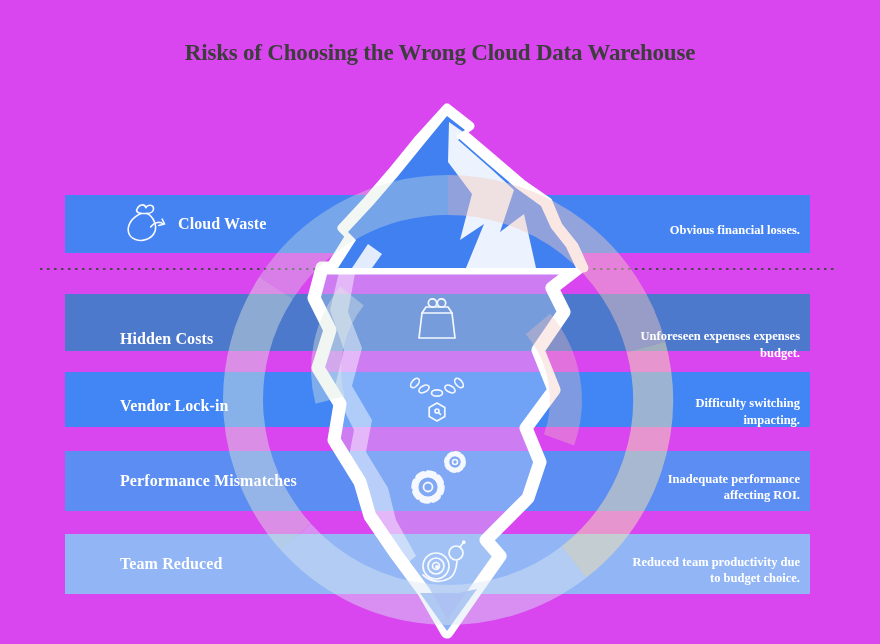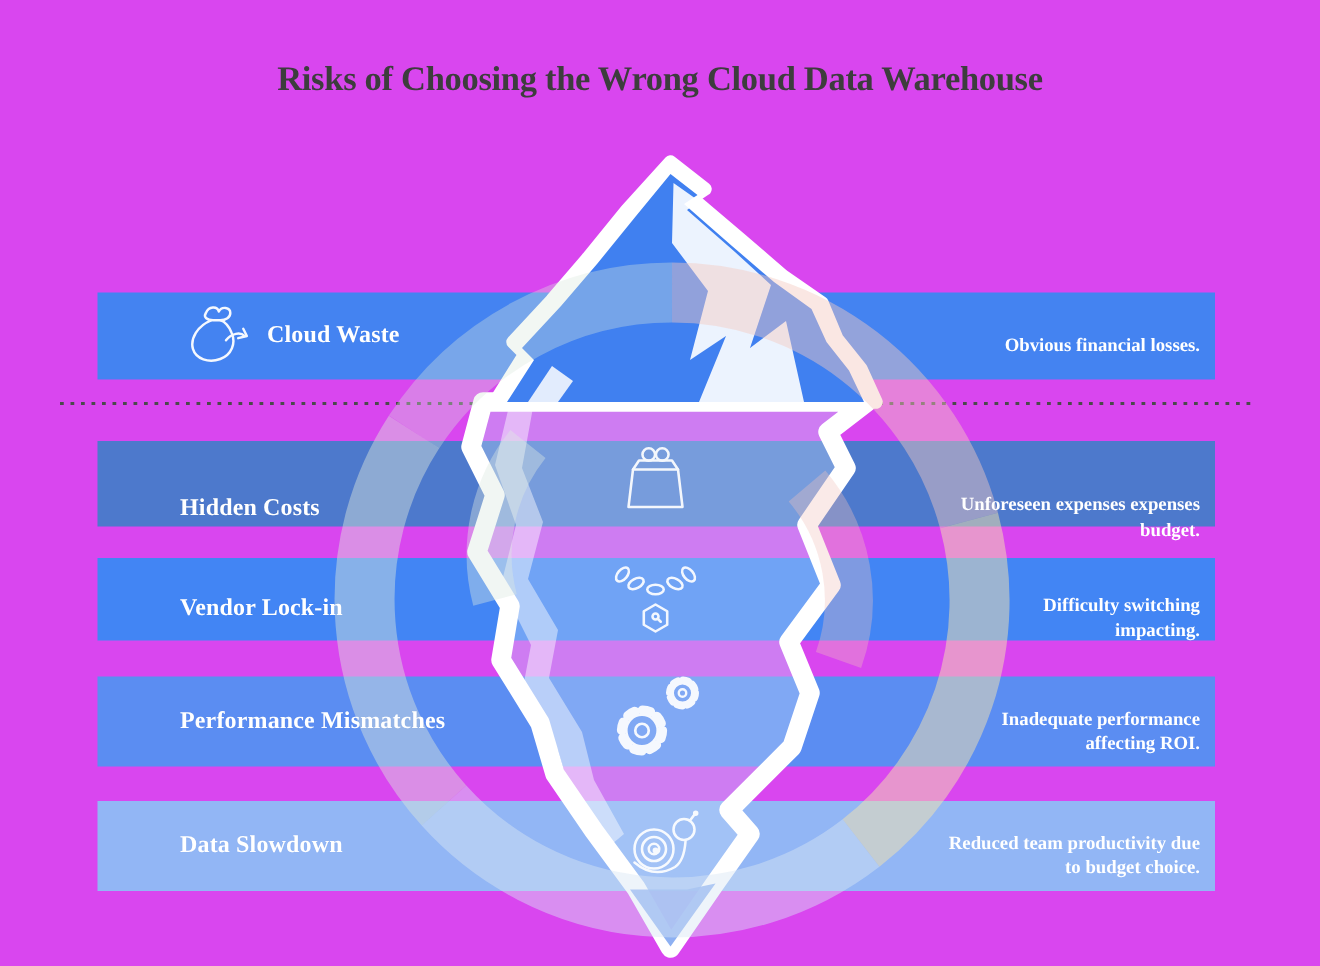--- a/index.html
+++ b/index.html
@@ -153,19 +153,19 @@
       <div class="row-text">
       <div class="row-left">
 
         <span class="row-label">Performance Mismatches</span>
       </div>
       <span class="row-desc">Inadequate performance affecting ROI.</span>
     </div>
       <div class="row-text">
       <div class="row-left">
 
-        <span class="row-label">Data Slowdown</span>
+        <span class="row-label">Team Reduced</span>
       </div>
       <span class="row-desc">Reduced team productivity due to budget choice.</span>
     </div>
     </div>
 
 </div>
 
 </body></html>

